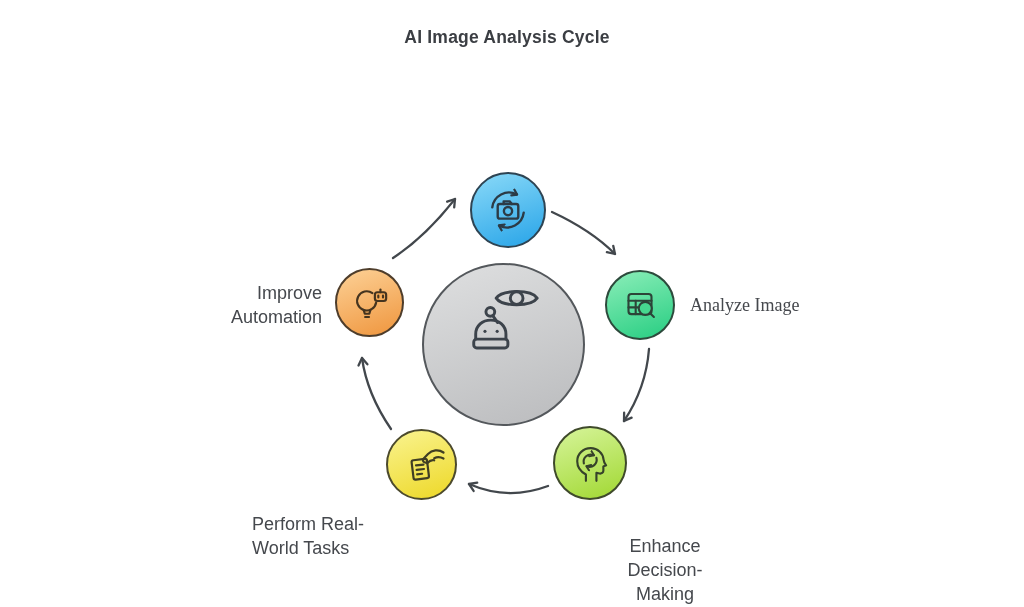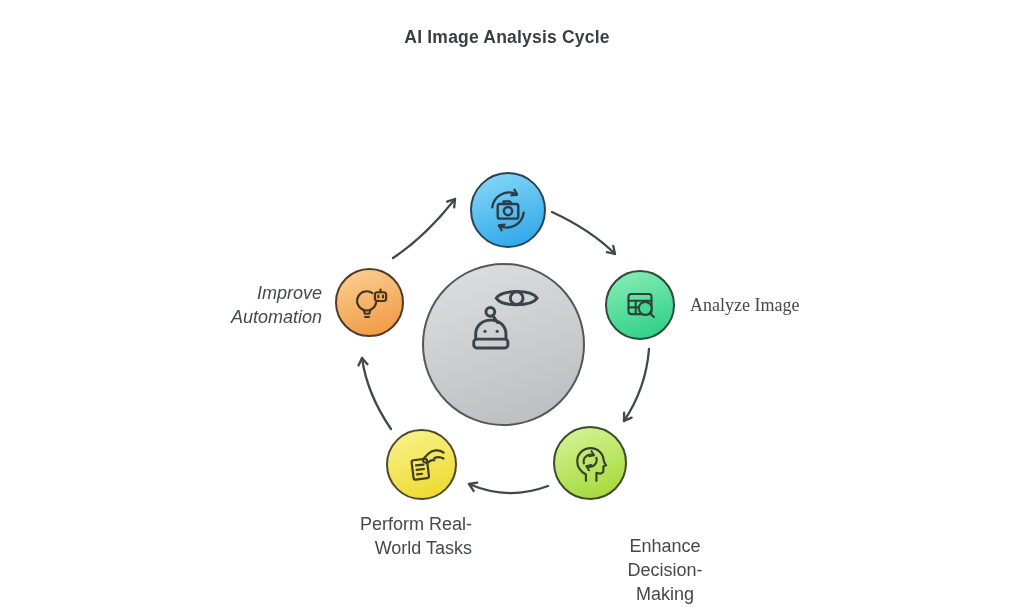--- a/index.html
+++ b/index.html
@@ -41,22 +41,22 @@
   .node-label {
     position: absolute;
     font-size: 18px;
     line-height: 24px;
     color: #45484d;
     white-space: pre-line;
   }
   .label-receive { left: 383px; top: 109px; width: 240px; text-align: center; }
   .label-analyze { left: 690px; top: 293px; width: 220px; text-align: left; font-family: Liberation Serif, serif; }
   .label-enhance { left: 580px; top: 534px; width: 170px; text-align: center; }
-  .label-perform { left: 252px; top: 512px; width: 220px; text-align: right; }
-  .label-improve { left: 162px; top: 281px; width: 160px; text-align: right; font-style: italic; }
+  .label-perform { left: 252px; top: 512px; width: 220px; text-align: left; }
+  .label-improve { left: 162px; top: 281px; width: 160px; text-align: right; }
   .center-wrap { position: absolute; left: 422px; top: 263px; width: 163px; height: 163px; }
   .icon-svg { display: block; }
 </style>
 </head>
 <body>
 
 <div class="canvas">
 
   <h1 class="title">AI Image Analysis Cycle</h1>
 

